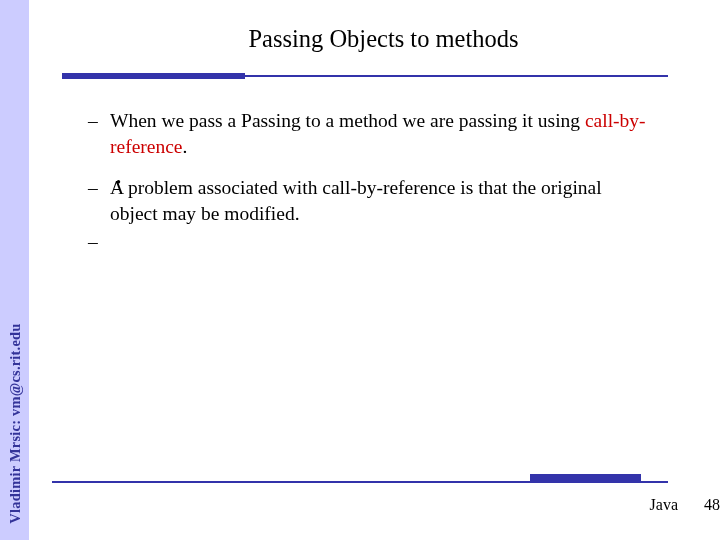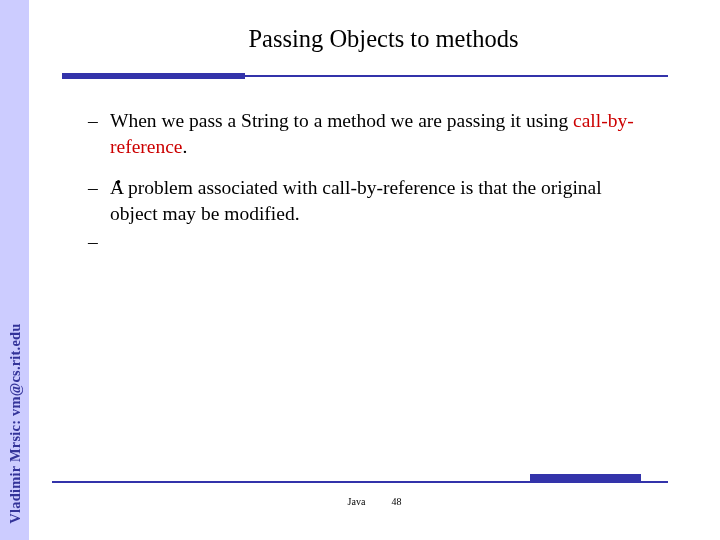--- a/index.html
+++ b/index.html
@@ -136,22 +136,22 @@
     top: 474px;
     width: 111px;
     height: 9px;
     background: #3333aa;
   }
   .footer-text {
     position: absolute;
     top: 496px;
     left: 29px;
     width: 691px;
-    text-align: center;
-    font-size: 10px;
+    text-align: right;
+    font-size: 16px;
     color: #000000;
   }
   .footer-text .num {
     display: inline-block;
     margin-left: 26px;
   }
 </style>
 </head>
 <body>
 
@@ -164,21 +164,21 @@
 
   <div class="title">Passing Objects to methods</div>
 
   <div class="rule-thin"></div>
   <div class="rule-thick"></div>
 
   <div class="body-area">
 
     <div class="lvl1">
       <span class="dash">–</span>
-      <span><span>When we pass a String to a method we are passing it using </span><span class="hl">call-by-reference</span><span>.</span></span>
+      <span><span>When we pass a Passing to a method we are passing it using </span><span class="hl">call-by-reference</span><span>.</span></span>
     </div>
 
     <div class="lvl2-block">
       <div class="lvl2">
         <span class="bullet">•</span>
       </div>
     </div>
 
     <div class="lvl1">
       <span class="dash">–</span>

